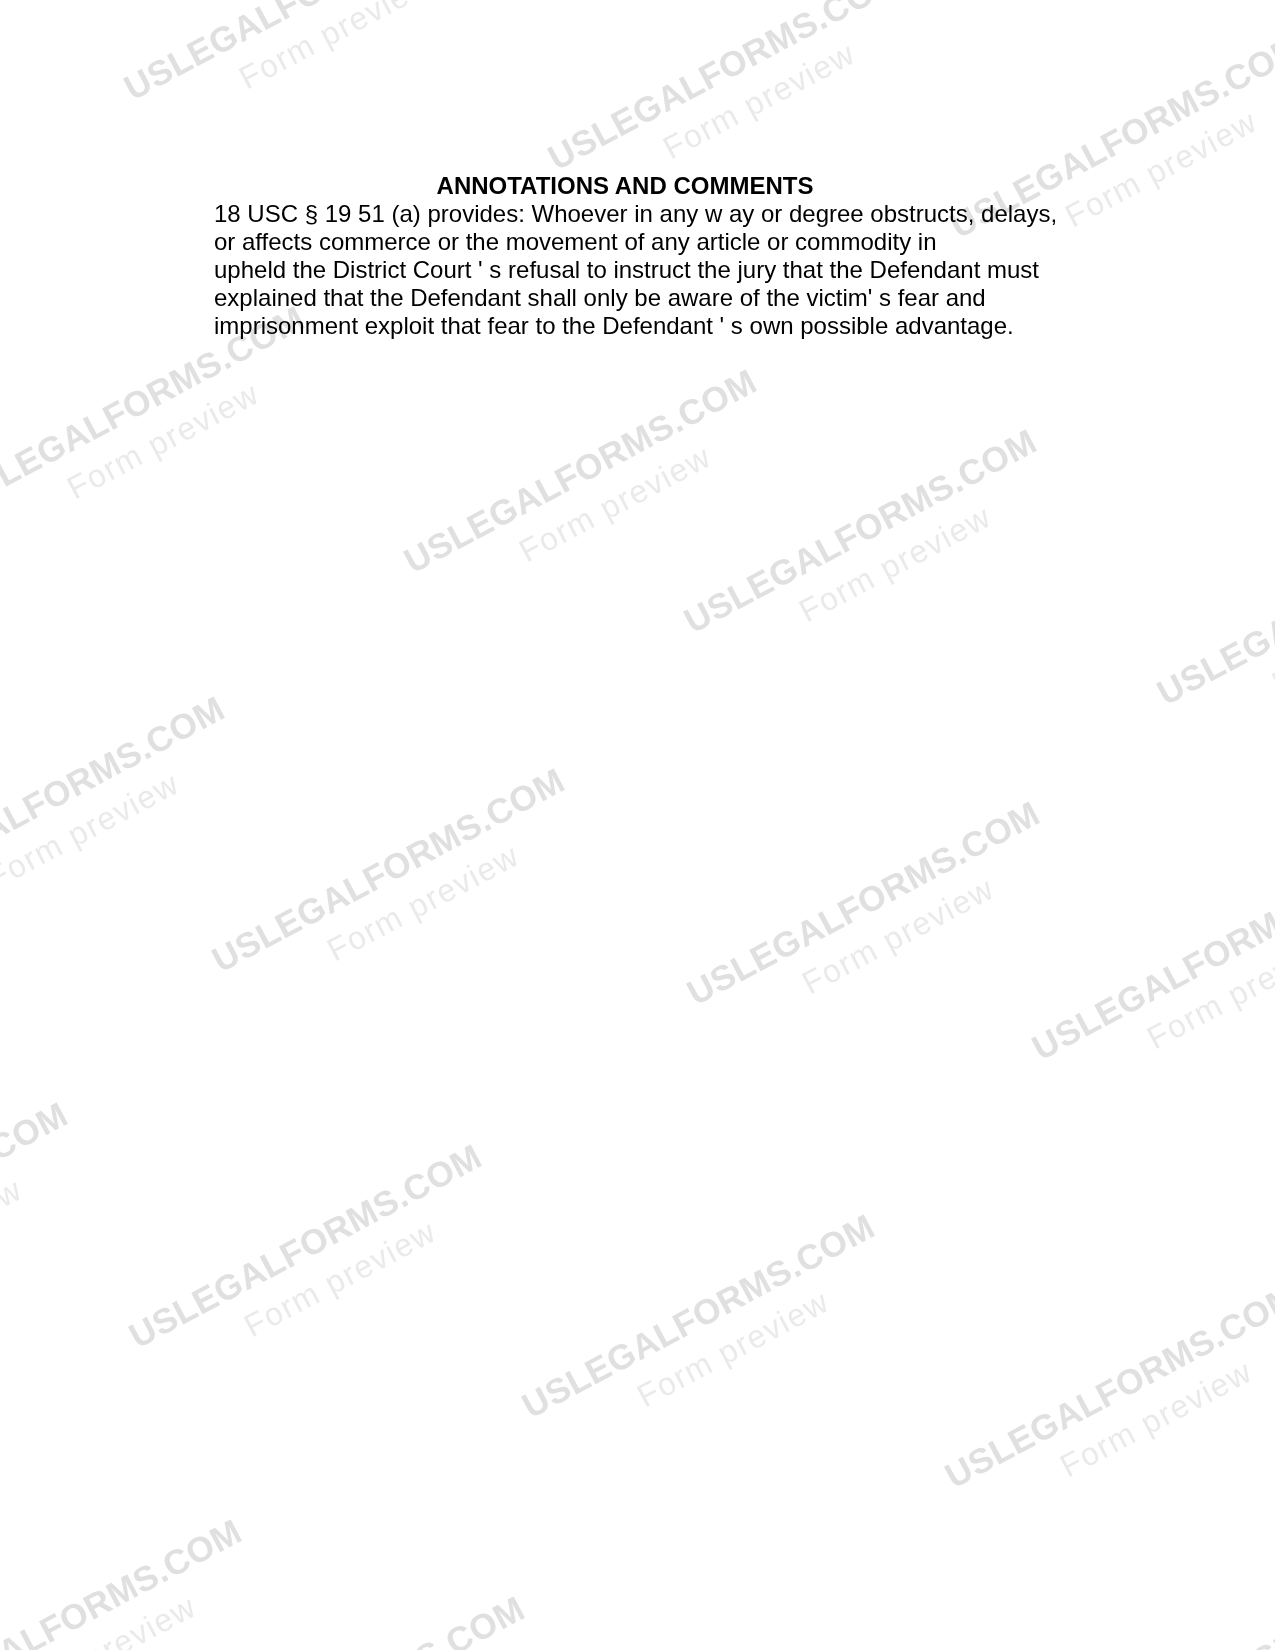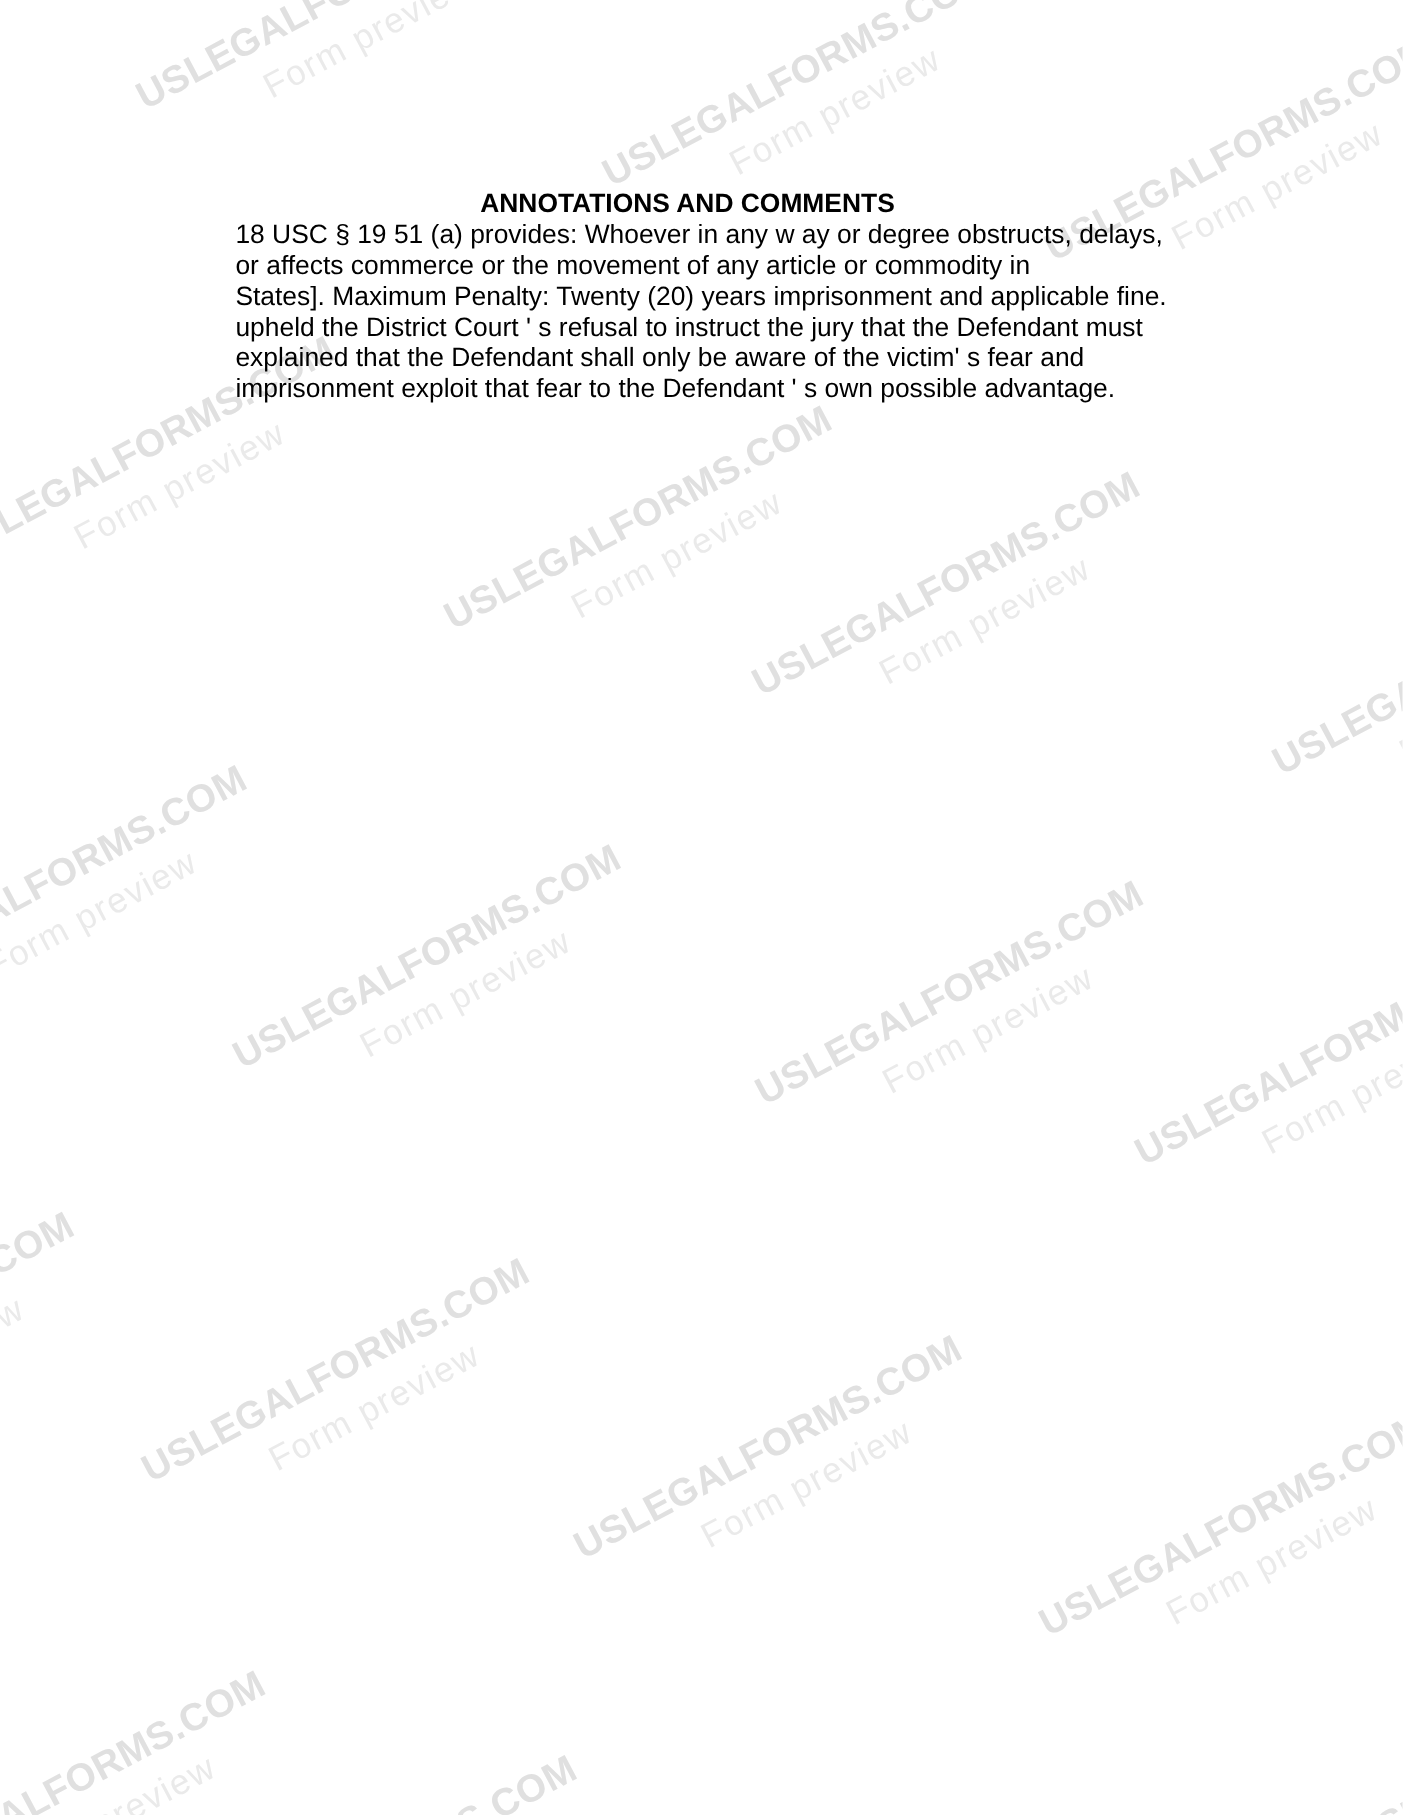--- a/index.html
+++ b/index.html
@@ -160,20 +160,19 @@
       <div class="wm" style="left: 1238px; top: 1654px;">
         <div class="wm-brand" style="color: rgb(224, 224, 224);">USLEGALFORMS.COM</div>
       </div>
     </div>
 
   <div class="content">
     <h1 class="heading">ANNOTATIONS AND COMMENTS</h1>
     <div id="paragraph">
         <div class="para-line">18 USC § 19 51 (a) provides: Whoever in any w ay or degree obstructs, delays,</div>
         <div class="para-line">or affects commerce or the movement of any article or commodity in</div>
-        <div class="para-line">States]. Maximum Penalty: Twenty (20) years imprisonment and applicable fine.</div>
         <div class="para-line">upheld the District Court ' s refusal to instruct the jury that the Defendant must</div>
         <div class="para-line">explained that the Defendant shall only be aware of the victim' s fear and</div>
         <div class="para-line">imprisonment exploit that fear to the Defendant ' s own possible advantage.</div>
       </div>
   </div>
 
 </div>
 
 </body></html>

